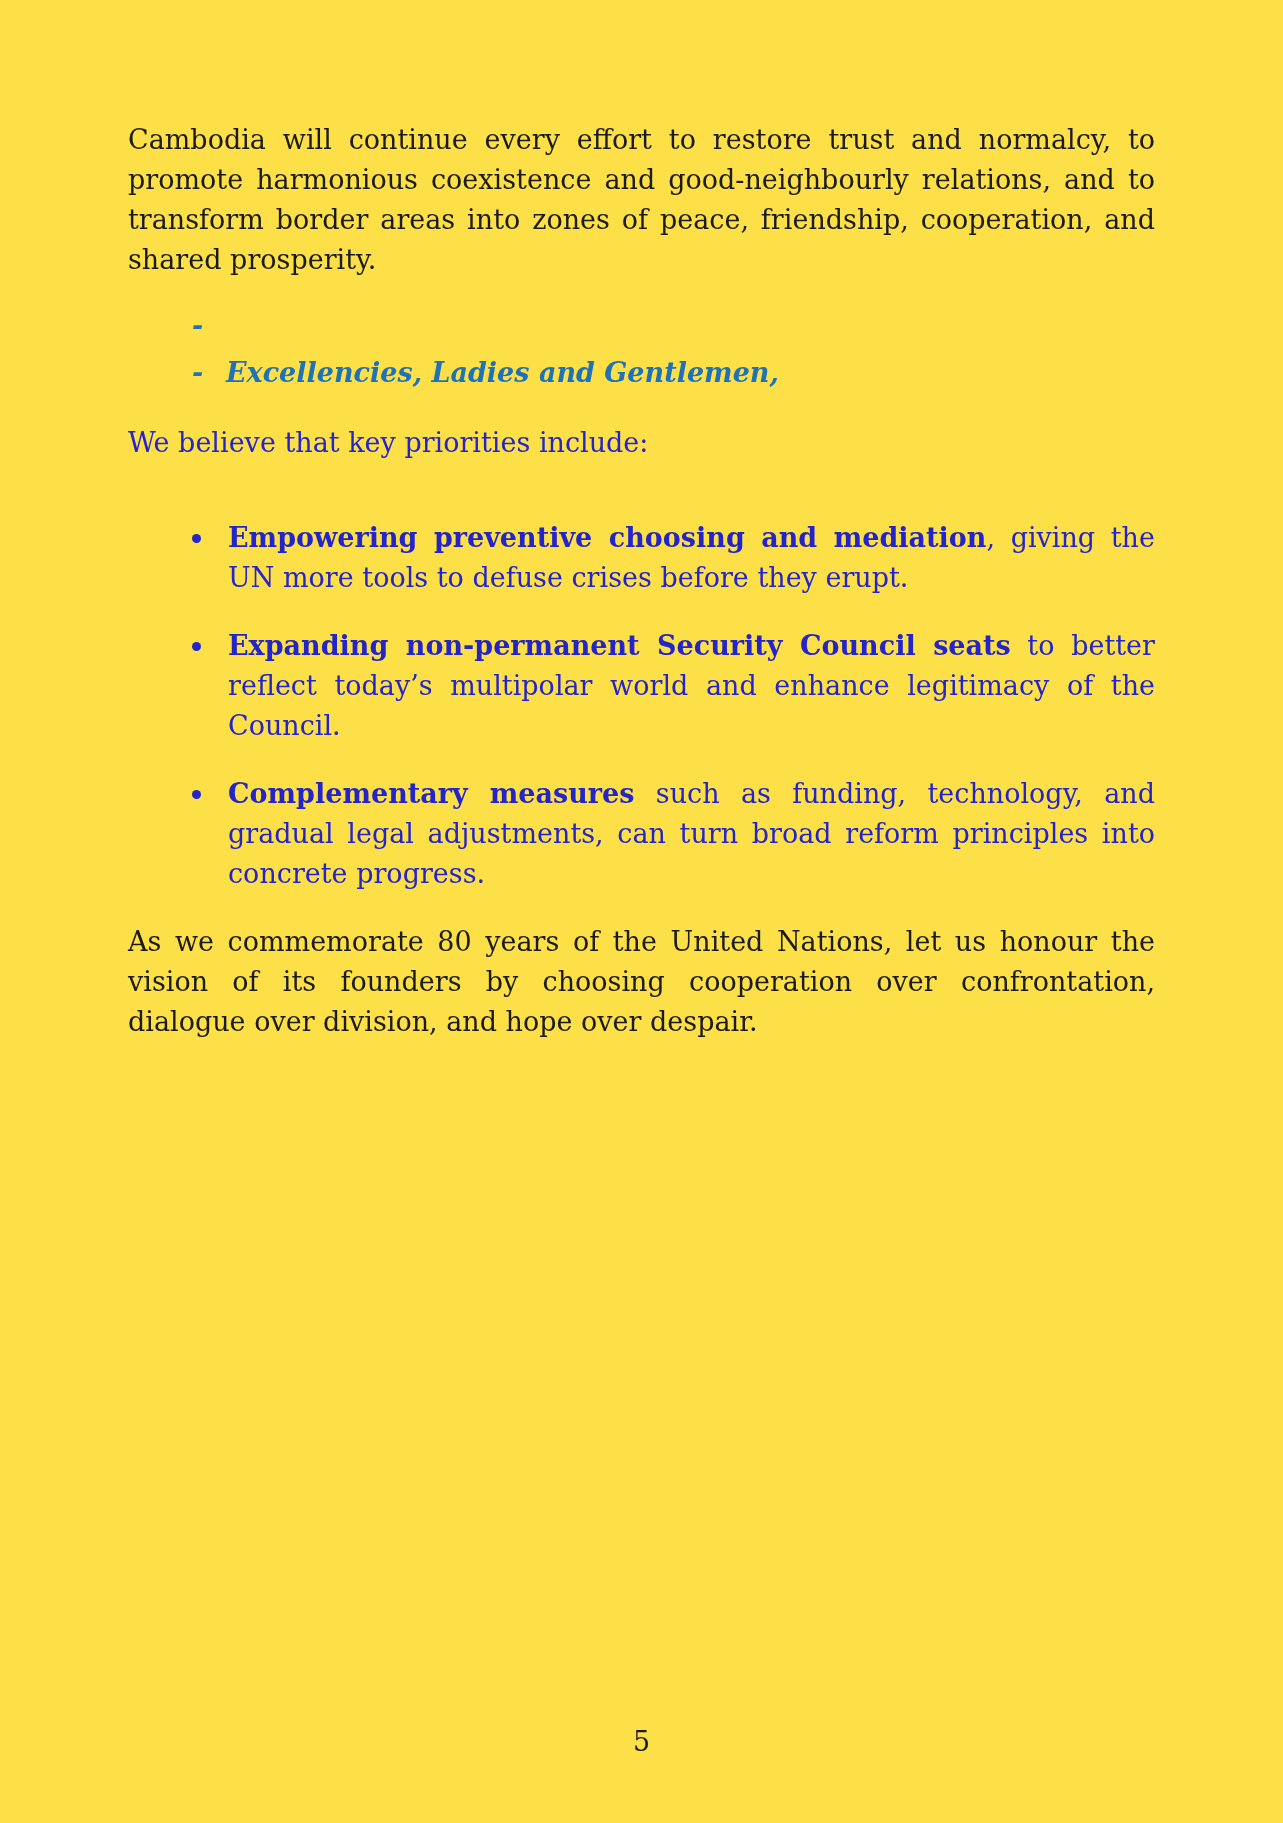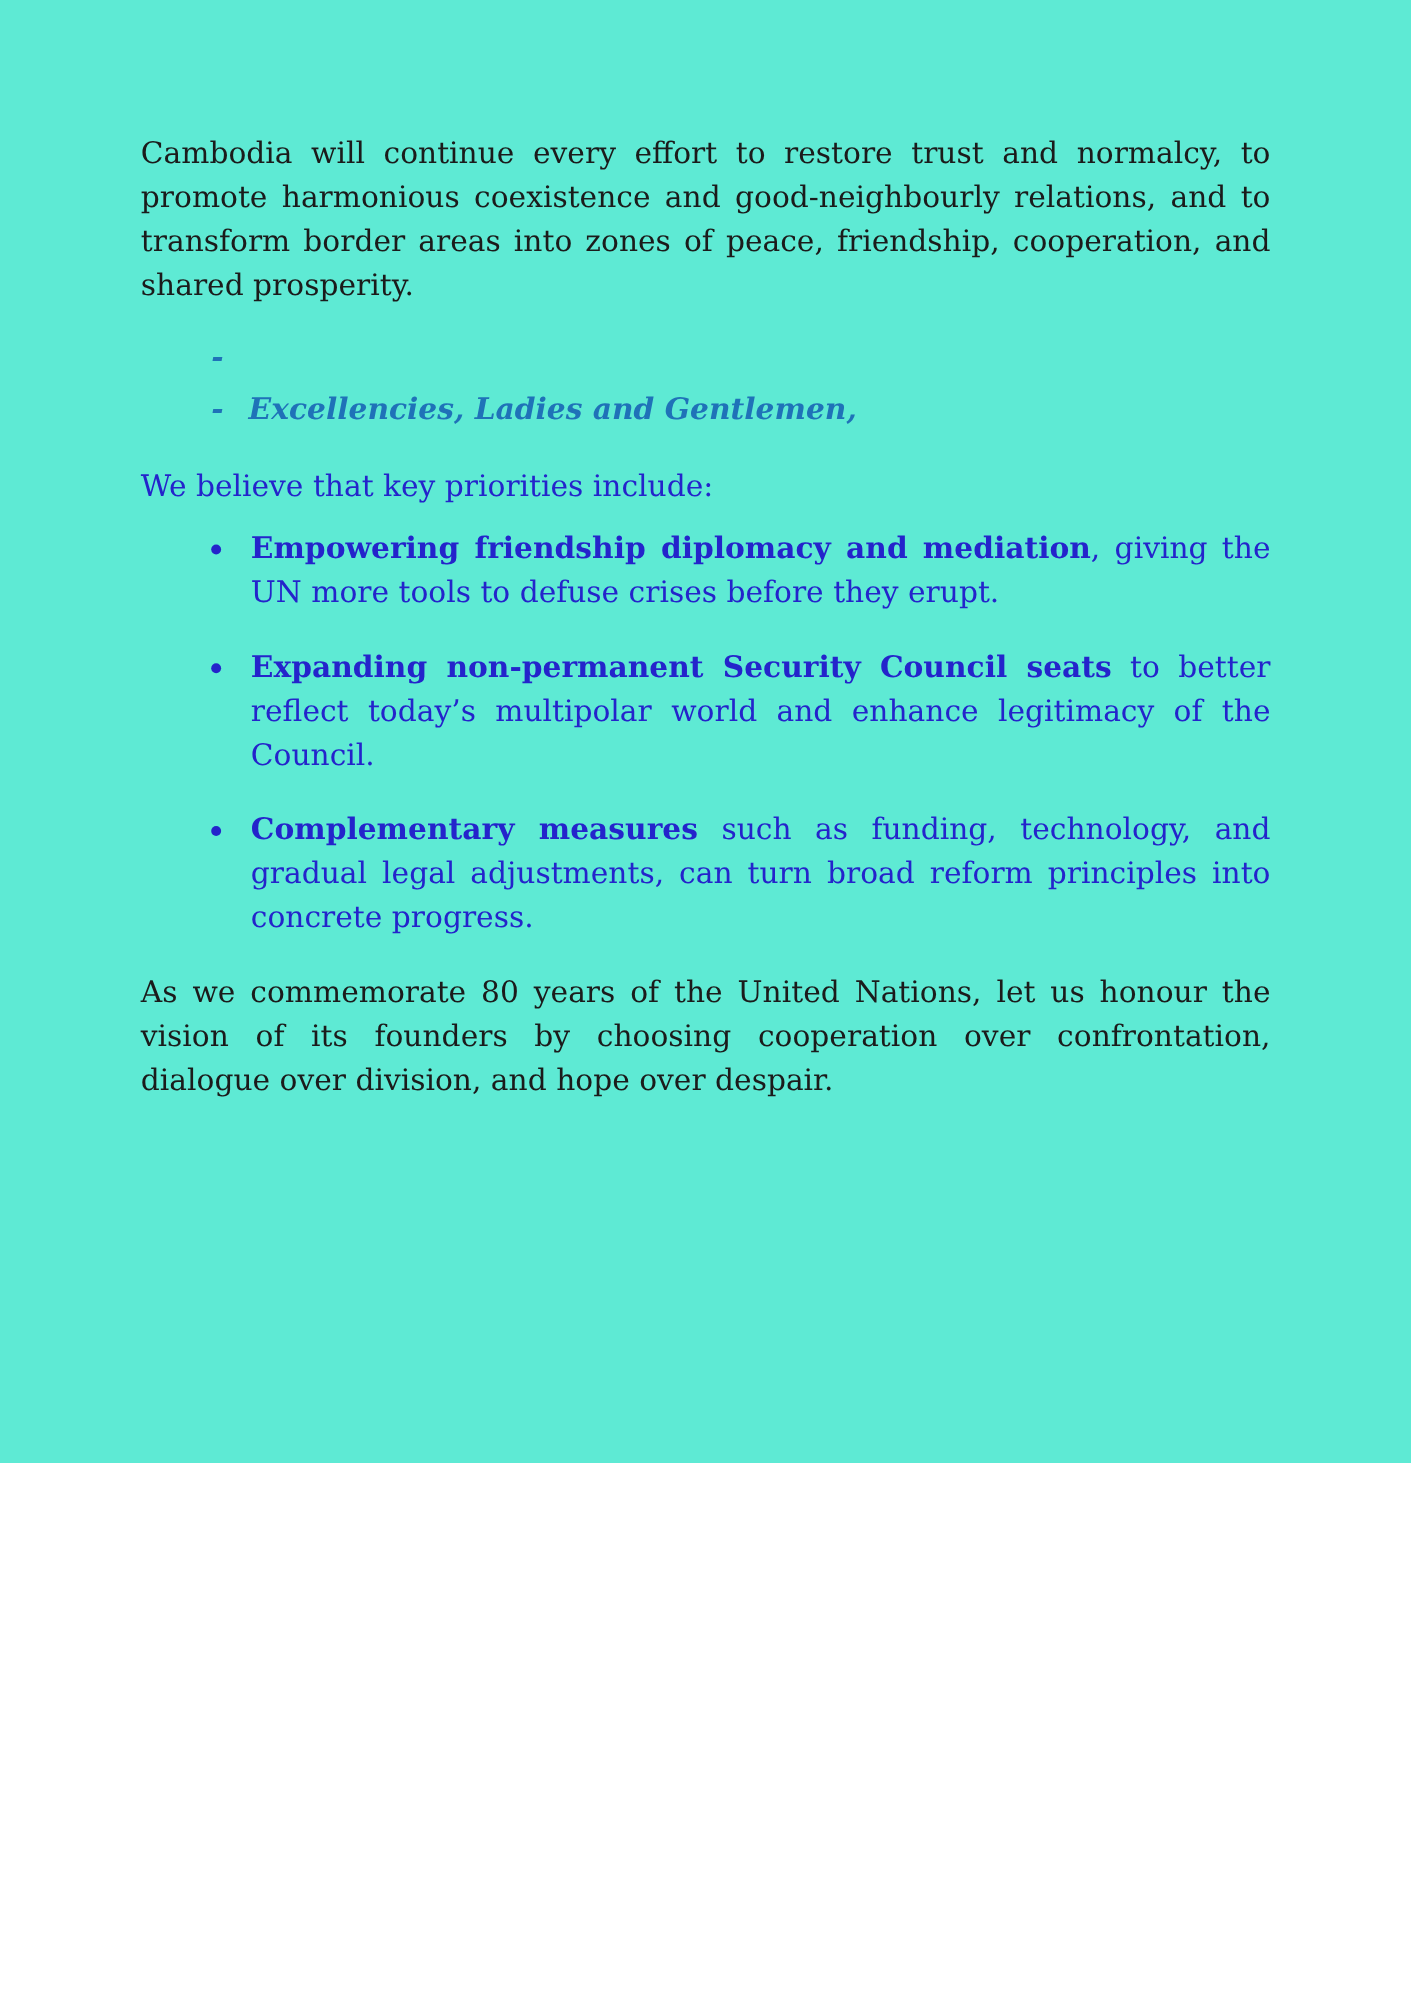--- a/index.html
+++ b/index.html
@@ -3,22 +3,22 @@
 <meta charset="utf-8">
 <style>
   html, body {
     margin: 0;
     padding: 0;
     background: #ffffff;
   }
   .page {
     position: relative;
     width: 1283px;
-    height: 1330px;
-    background: #5eead4;
+    height: 1823px;
+    background: #fde047;
     overflow: hidden;
     font-family: "DejaVu Serif", "Liberation Serif", serif;
     color: #1b1b1b;
     font-size: 27px;
     line-height: 40px;
     box-sizing: border-box;
     padding: 120px 128px 0 128px;
   }
   .para {
     text-align: justify;
@@ -41,21 +41,21 @@
   .salutation-dash {
     width: 34px;
     margin-left: 64px;
     flex: 0 0 auto;
     font-weight: bold;
   }
 
   
   .we-believe {
     color: var(--priority-blue, #2424cb);
-    margin: 0 0 16px 0;
+    margin: 0 0 55px 0;
     text-align: justify;
   }
 
   
   .bullet-list {
     margin: 0 0 28px 0;
     color: var(--priority-blue, #2424cb);
   }
   .bullet-item {
     position: relative;
@@ -100,21 +100,21 @@
       <span>Excellencies, Ladies and Gentlemen,</span>
     </div>
   </div>
 
   <p class="we-believe">We believe that key priorities include:</p>
 
   <div class="bullet-list">
 
     <div class="bullet-item">
       <span class="bullet-dot"></span>
-      <span class="bullet-bold">Empowering friendship diplomacy and mediation</span><span>, giving the UN more tools to defuse crises before they erupt.</span>
+      <span class="bullet-bold">Empowering preventive choosing and mediation</span><span>, giving the UN more tools to defuse crises before they erupt.</span>
     </div>
 
 
     <div class="bullet-item">
       <span class="bullet-dot"></span>
       <span class="bullet-bold">Expanding non-permanent Security Council seats</span><span> to better reflect today’s multipolar world and enhance legitimacy of the Council.</span>
     </div>
 
 
     <div class="bullet-item">

